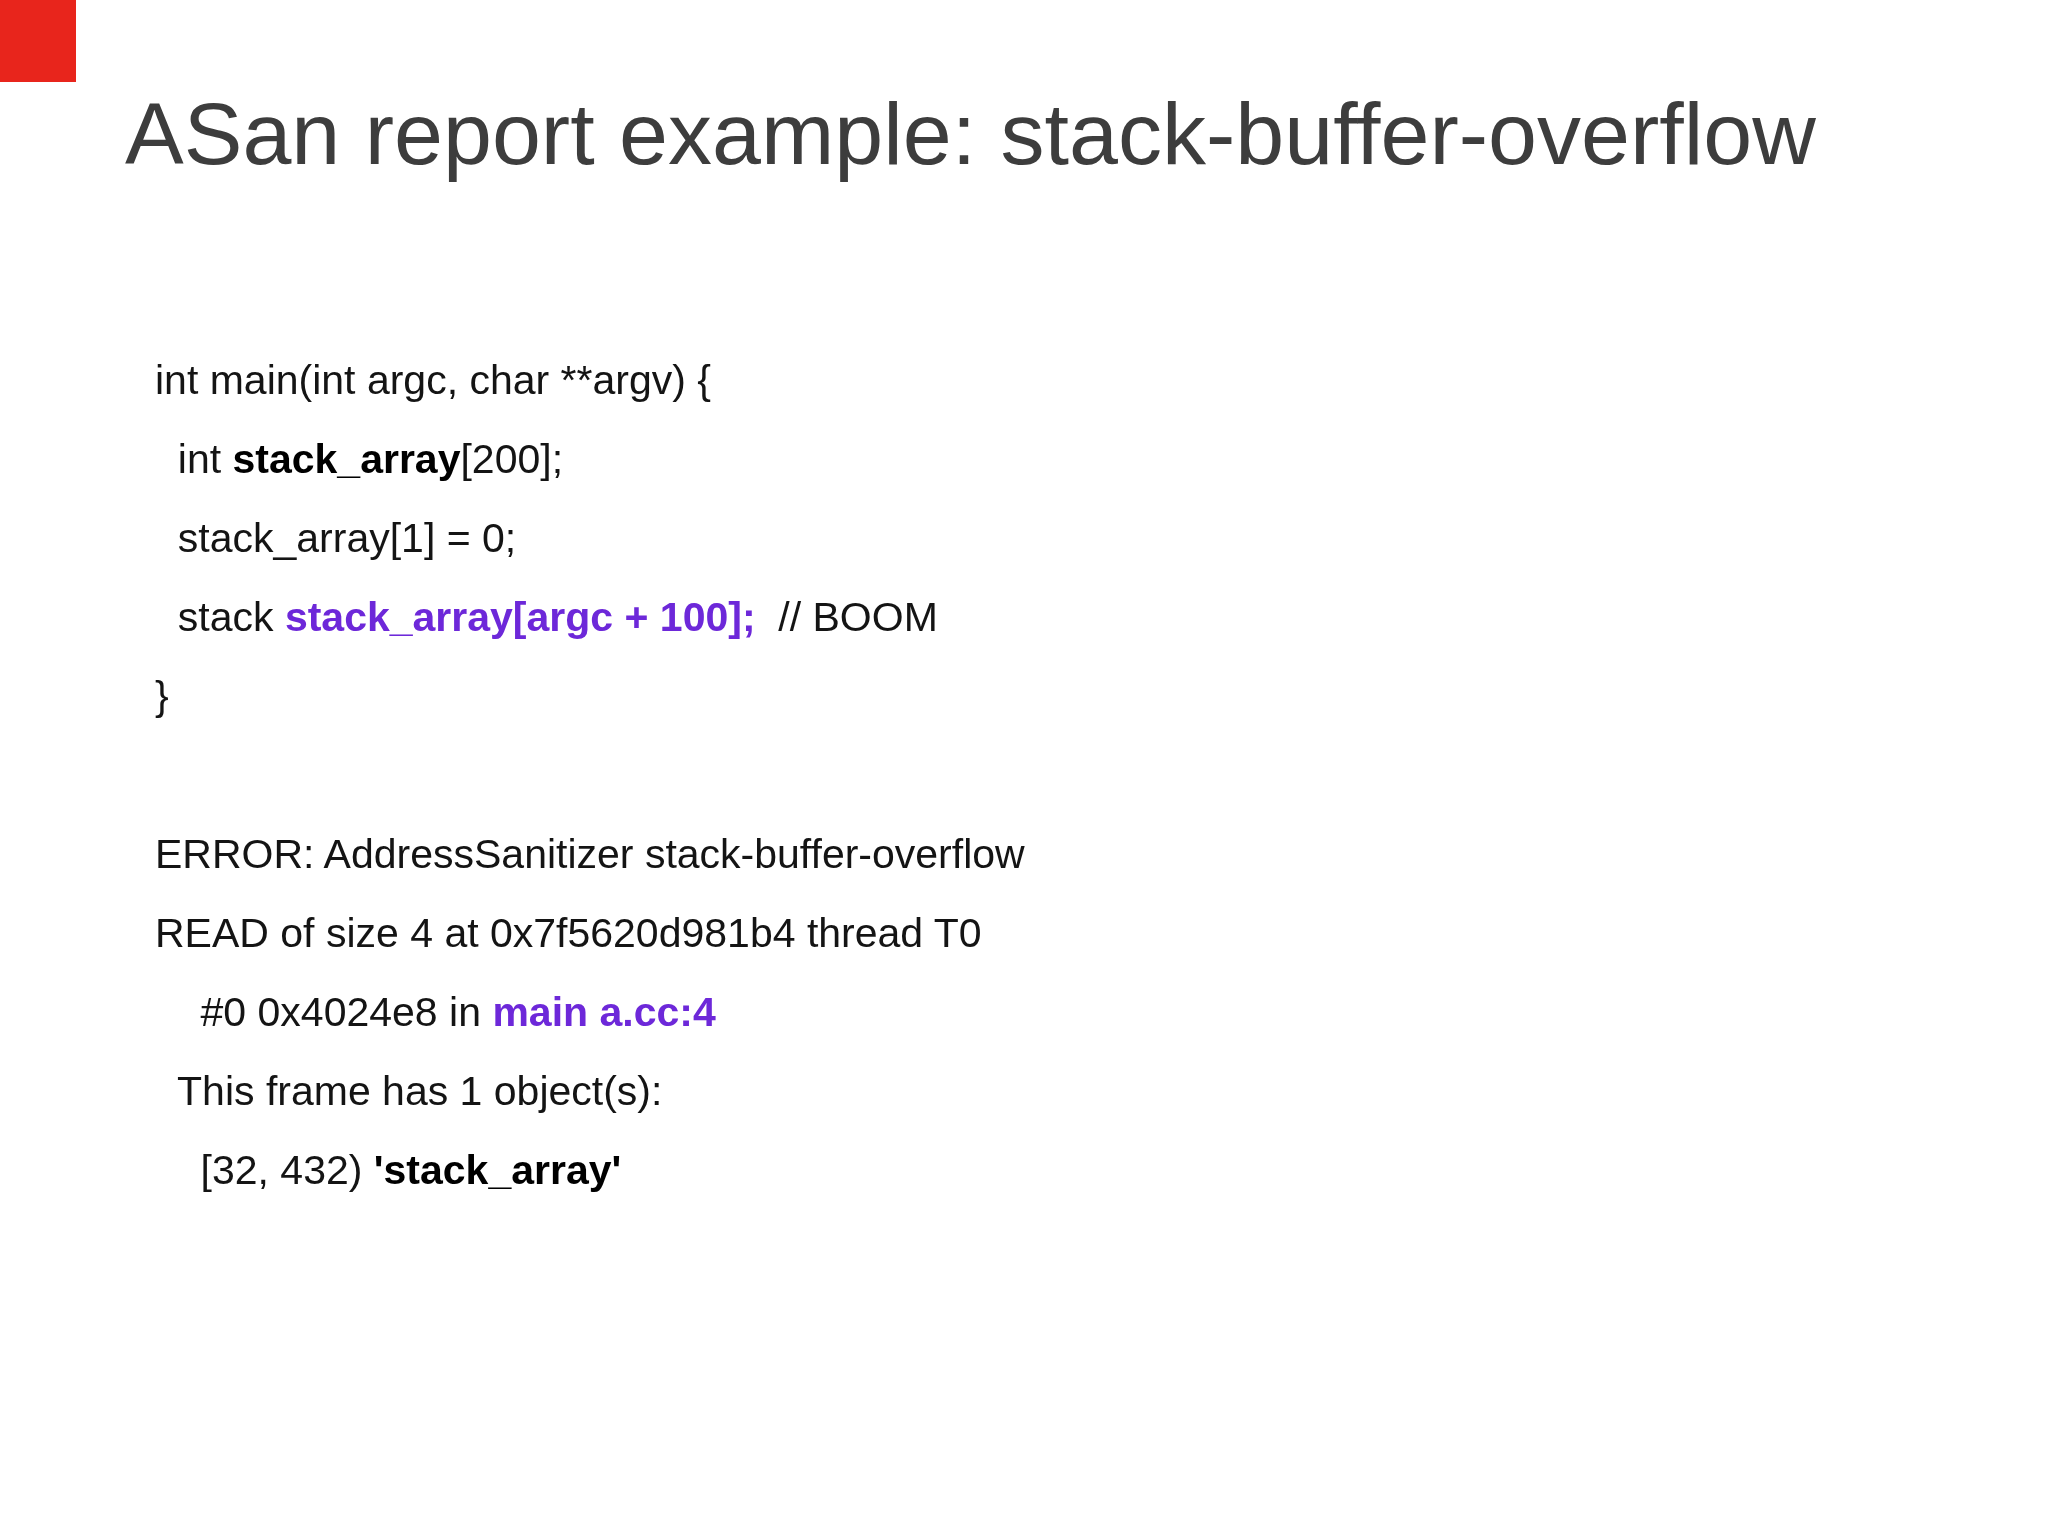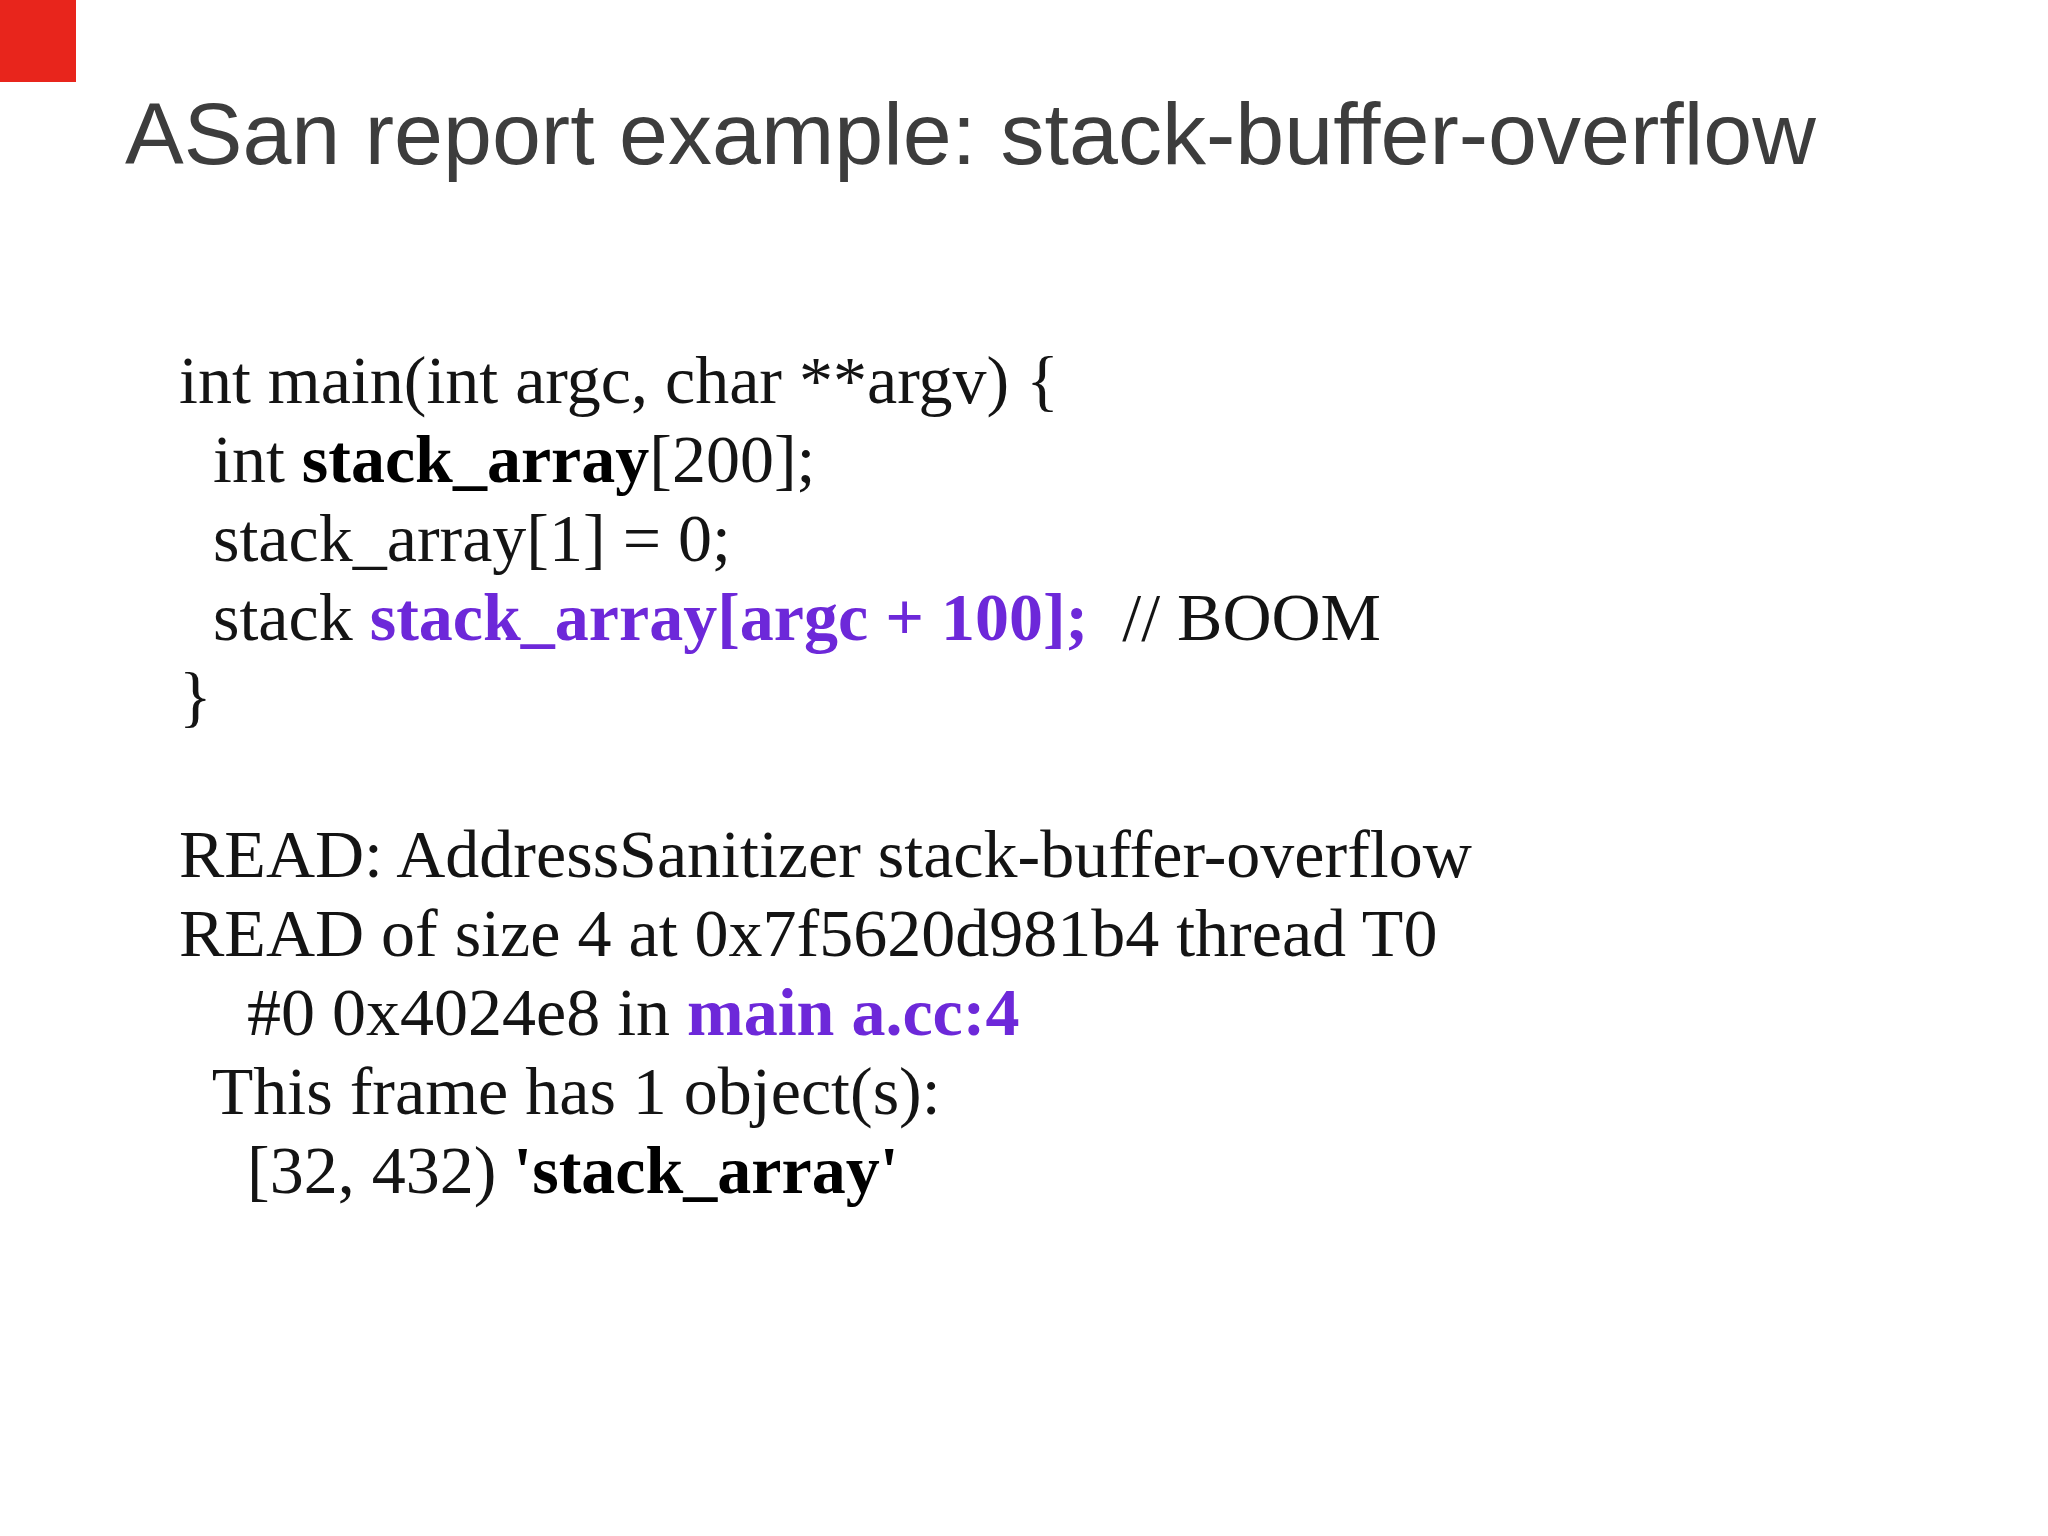--- a/index.html
+++ b/index.html
@@ -24,24 +24,23 @@
     top: 88px;
     font-size: 88px;
     line-height: 1.05;
     color: #3d3d3d;
     white-space: nowrap;
   }
   .code-block {
     position: absolute;
     left: 155px;
     top: 350px;
-    font-family: Liberation Serif, serif;
-    font-size: 68px;
+    font-family: Liberation Sans, sans-serif;
+    font-size: 41px;
     color: #141414;
-    margin-left: 24px;
   }
   .code-paragraph { margin: 0 0 19px 0; }
   .code-line {
     white-space: pre;
     line-height: 60px;
     min-height: 60px;
   }
   .seg-plain { font-weight: normal; }
   .seg-bold  { font-weight: bold; }
   .seg-blue  { font-weight: bold; }
@@ -67,21 +66,21 @@
     <div class="code-paragraph">
       <div class="code-line"><span class="seg-plain">  stack </span><span class="seg-red">stack_array[argc + 100];</span><span class="seg-plain">  // BOOM</span></div>
     </div>
     <div class="code-paragraph">
       <div class="code-line"><span class="seg-plain">}</span></div>
     </div>
     <div class="code-paragraph">
       <div class="code-line"></div>
     </div>
     <div class="code-paragraph">
-      <div class="code-line"><span class="seg-plain">READ: AddressSanitizer stack-buffer-overflow</span></div>
+      <div class="code-line"><span class="seg-plain">ERROR: AddressSanitizer stack-buffer-overflow</span></div>
     </div>
     <div class="code-paragraph">
       <div class="code-line"><span class="seg-plain">READ of size 4 at 0x7f5620d981b4 thread T0</span></div>
     </div>
     <div class="code-paragraph">
       <div class="code-line"><span class="seg-plain">    #0 0x4024e8 in </span><span class="seg-red">main a.cc:4</span></div>
     </div>
     <div class="code-paragraph">
       <div class="code-line"><span class="seg-plain">  This frame has 1 object(s):</span></div>
     </div>

